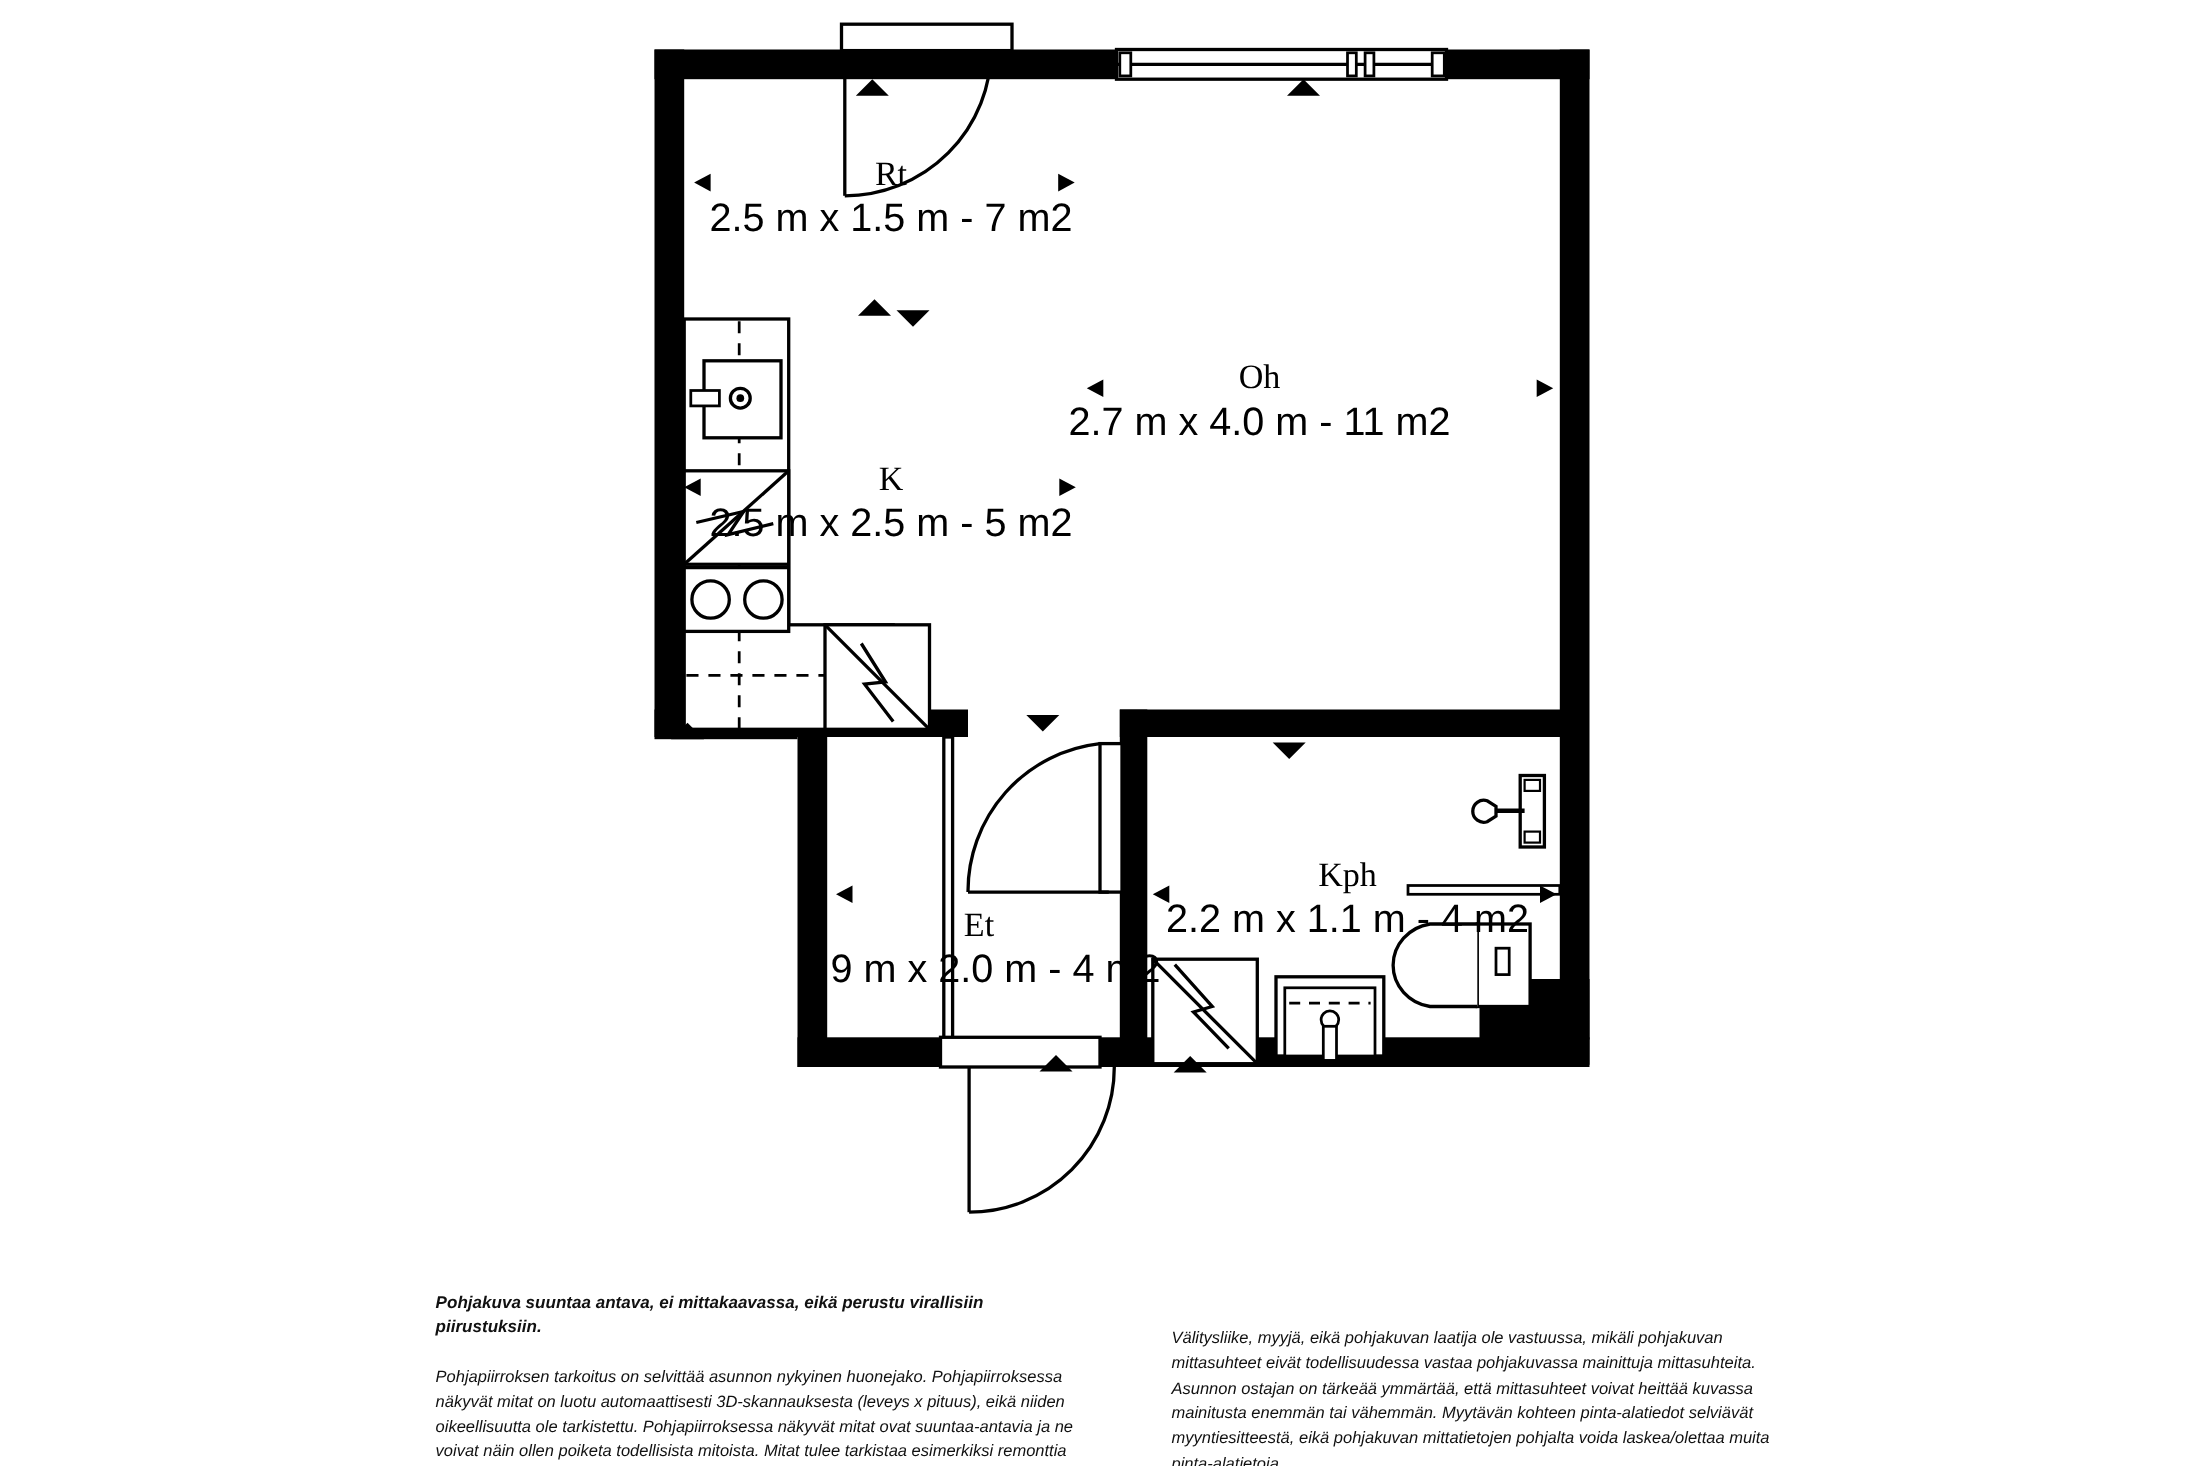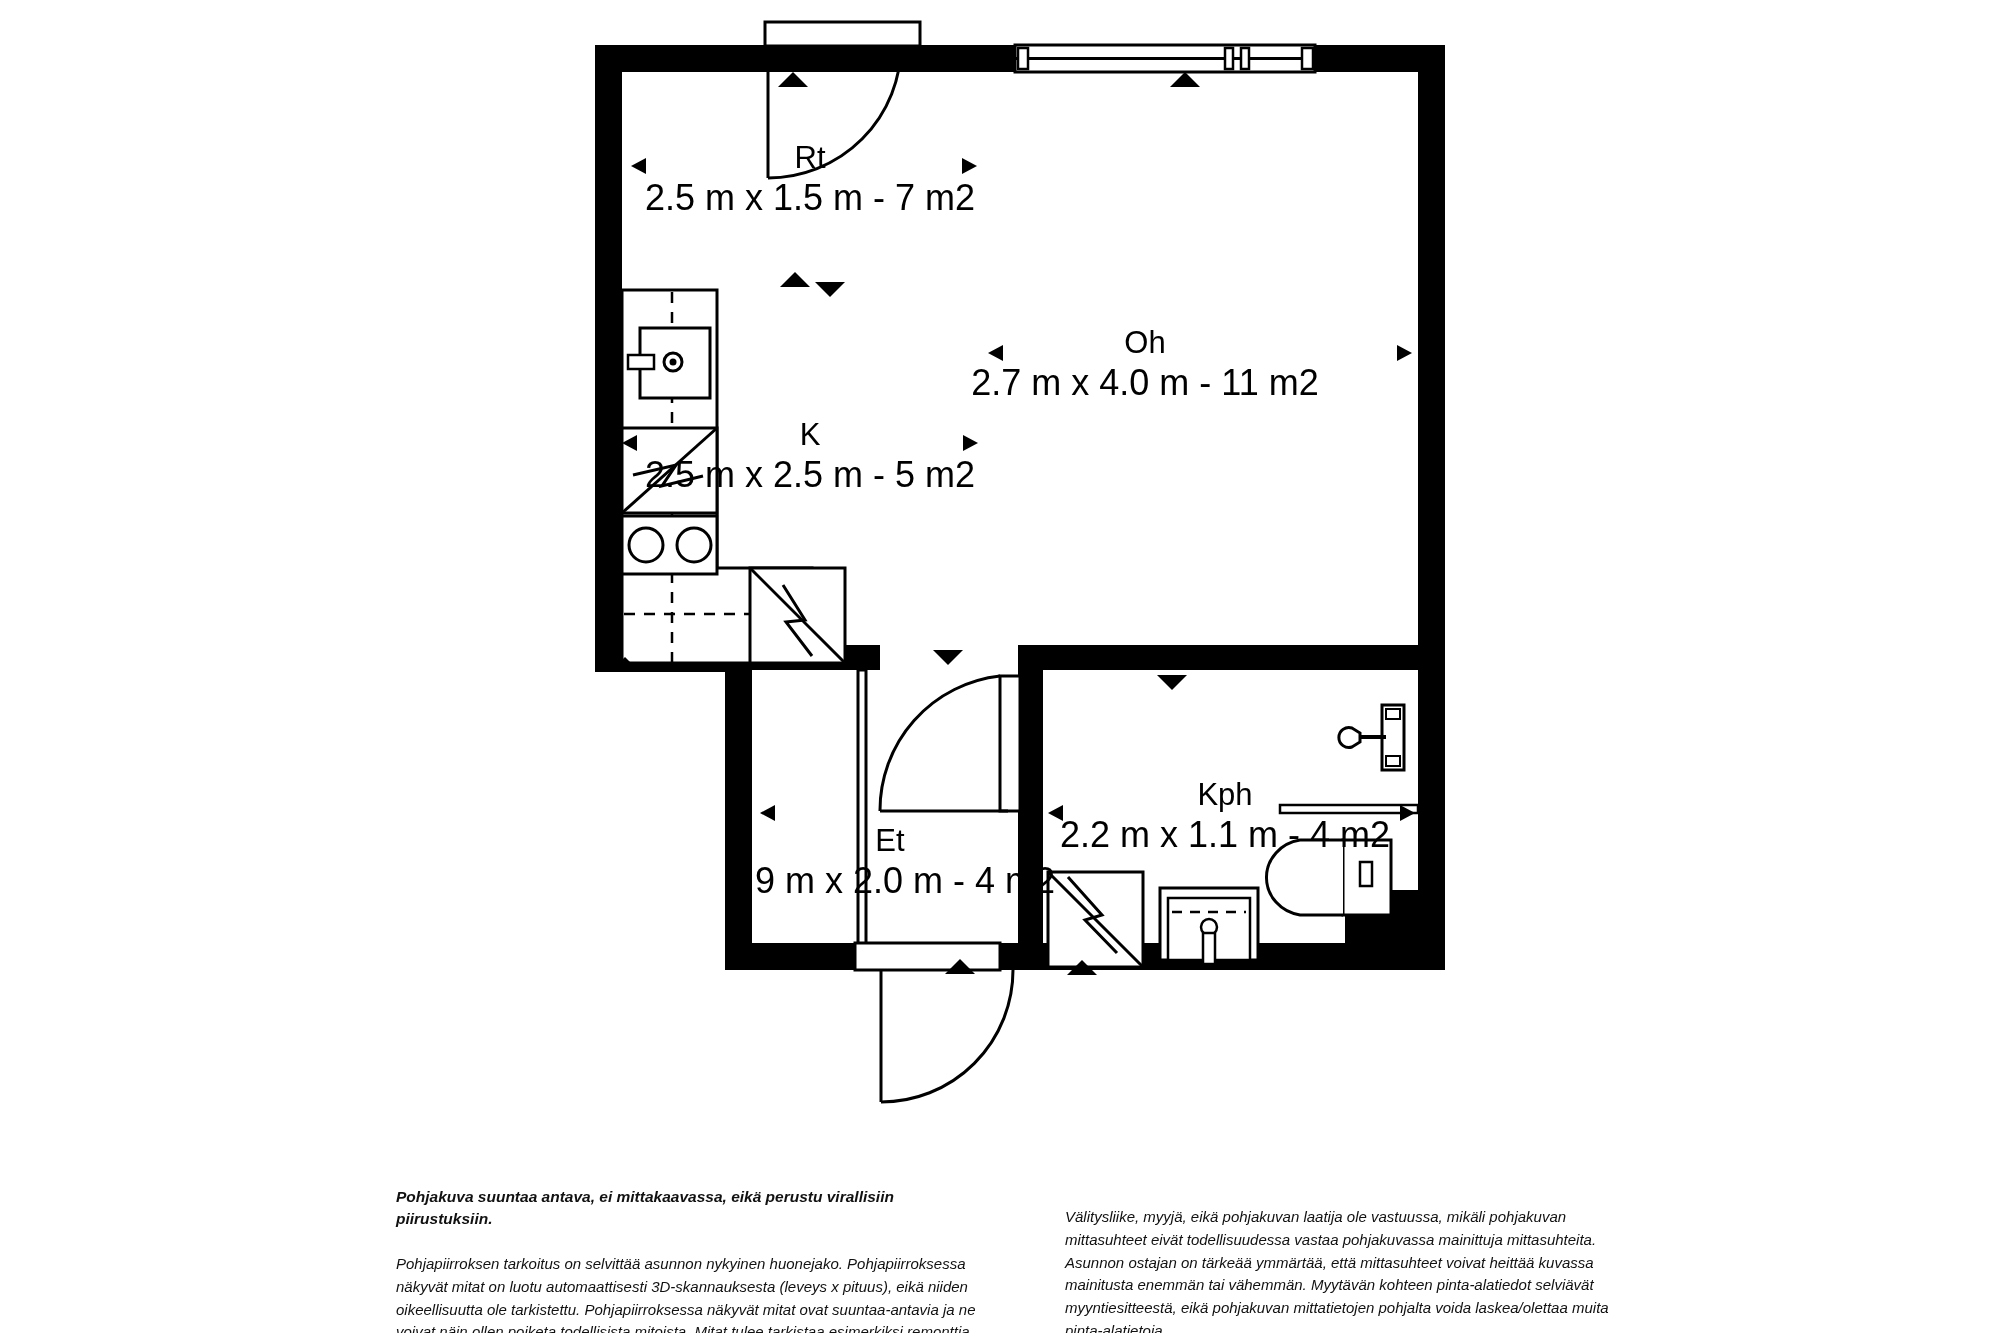--- a/index.html
+++ b/index.html
@@ -28,21 +28,21 @@
   }
   .room-label-group {
     position: absolute;
     text-align: center;
     color: #000;
     line-height: 1.15;
     white-space: nowrap;
   }
   .room-name {
     font-size: 31px;
-    font-family: Liberation Sans, sans-serif;
+    font-family: Liberation Serif, serif;
     display: block;
   }
   .room-dims {
     font-size: 36px;
     font-family: "Liberation Sans", sans-serif;
     display: block;
     margin-top: 1px;
   }
   #disclaimer-area {
     position: absolute;
@@ -65,21 +65,21 @@
   #disc-right {
     left: 1065px;
     top: 56px;
     width: 545px;
   }
   .disc-head {
     font-size: 15.5px;
     font-weight: bold;
     font-style: italic;
     line-height: 1.45;
-    margin: 16px 0 22px 0;
+    margin: 4px 0 22px 0;
   }
   .disc-body {
     font-size: 15px;
     font-style: italic;
     line-height: 1.52;
     margin: 0;
   }
 </style>
 </head>
 <body>

